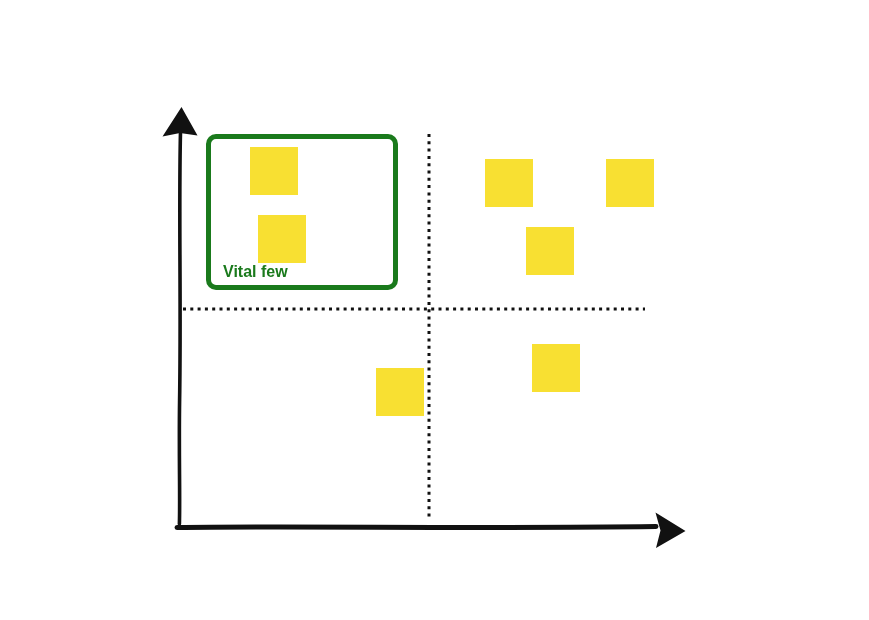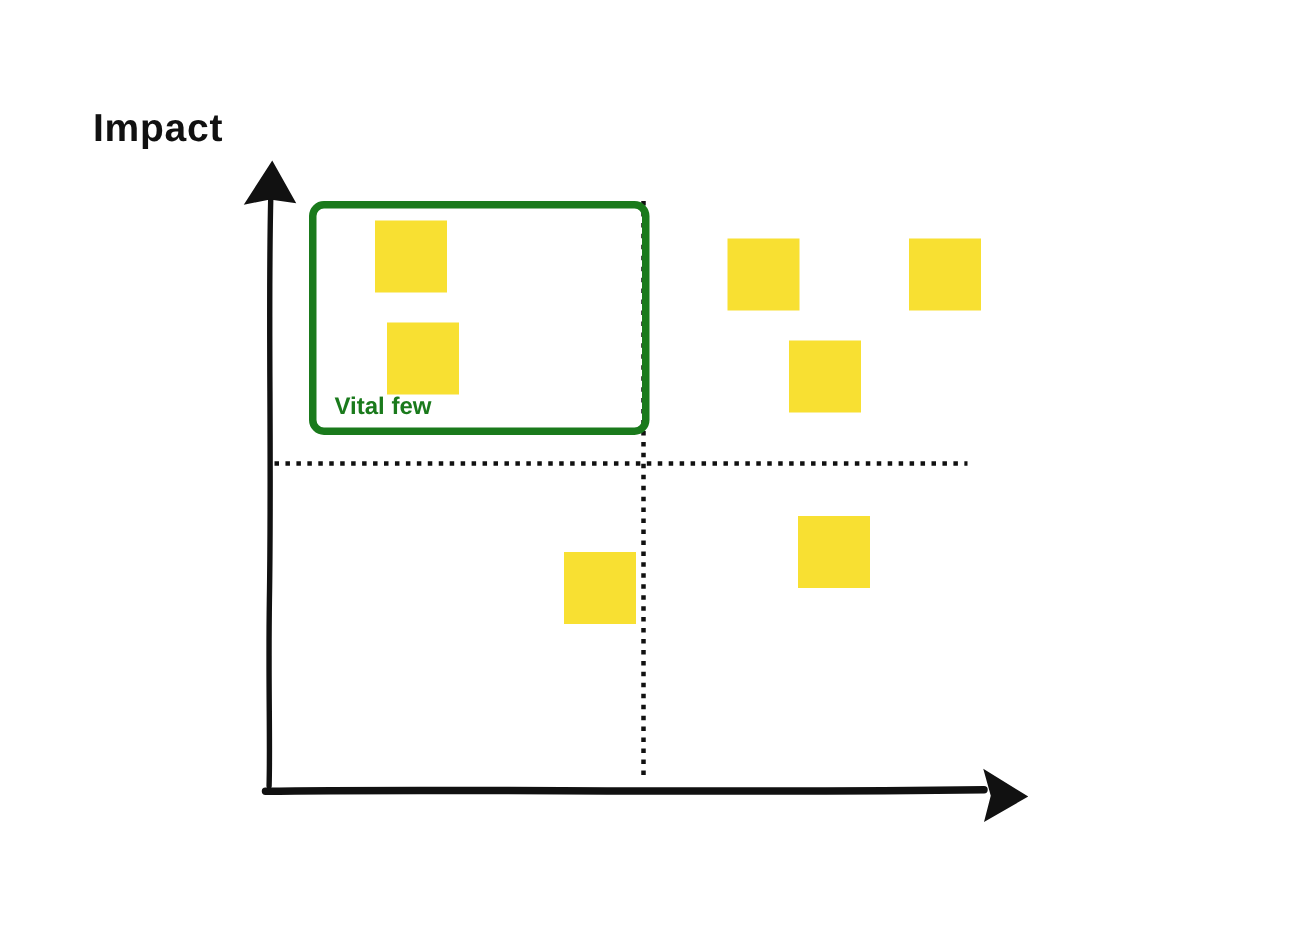--- a/index.html
+++ b/index.html
@@ -29,21 +29,21 @@
     letter-spacing: 0.5px;
     color: var(--axis, #111111);
     white-space: nowrap;
   }
   .y-axis-label { left: 62px; top: 70px; }
   .x-axis-label { left: 684px; top: 552px; }
   .vital-few-box {
     position: absolute;
     left: 206px;
     top: 134px;
-    width: 227px;
+    width: 192px;
     height: 156px;
     box-sizing: border-box;
     border: 5px solid var(--green, #1A7A1C);
     border-radius: 10px;
     background: transparent;
   }
   .vital-few-label {
     position: absolute;
     left: 12px;
     bottom: 4px;
@@ -72,21 +72,20 @@
 
     <path d="M177,527.5 C300,525.6 470,529 656,526.5" fill="none" stroke="var(--axis, #111111)" stroke-width="5" stroke-linecap="round"></path>
 
     <path d="M655.5,512.5 L685.5,531 L656,548 L660.5,530.5 Z" fill="var(--axis, #111111)"></path>
 
     <line x1="429" y1="134" x2="429" y2="519" stroke="var(--axis, #111111)" stroke-width="3" stroke-dasharray="3 4.3"></line>
 
     <line x1="183" y1="309" x2="645" y2="309" stroke="var(--axis, #111111)" stroke-width="3" stroke-dasharray="3 4.3"></line>
   </svg>
 
-  <div class="axis-label y-axis-label">Impact</div>
 
 
   <div class="vital-few-box">
     <div class="vital-few-label">Vital few</div>
   </div>
 
   <div>
       <div class="sticky" style="left: 250px; top: 147px;"></div>
       <div class="sticky" style="left: 258px; top: 215px;"></div>
       <div class="sticky" style="left: 485px; top: 159px;"></div>

